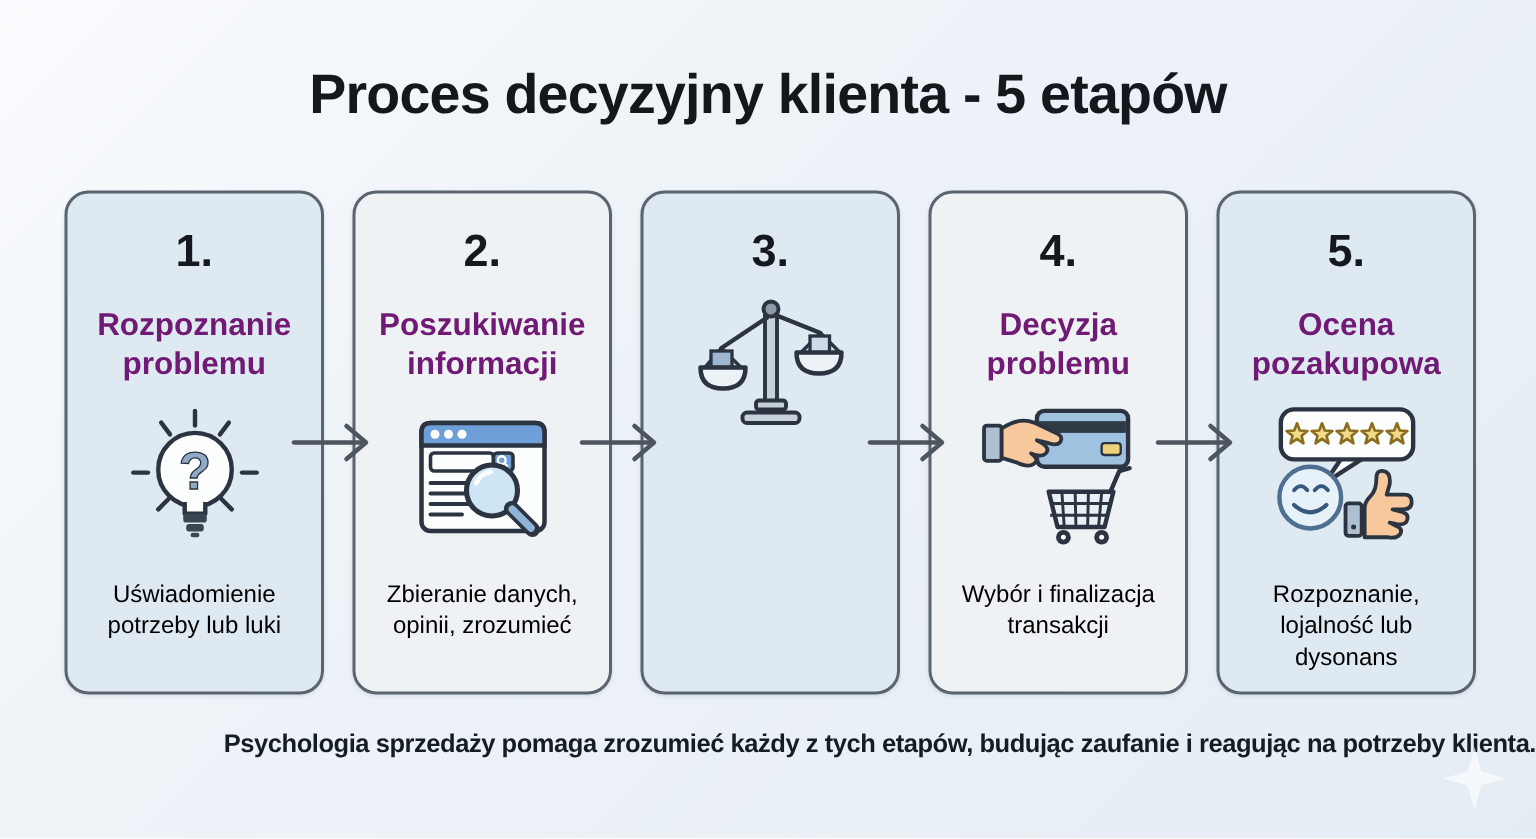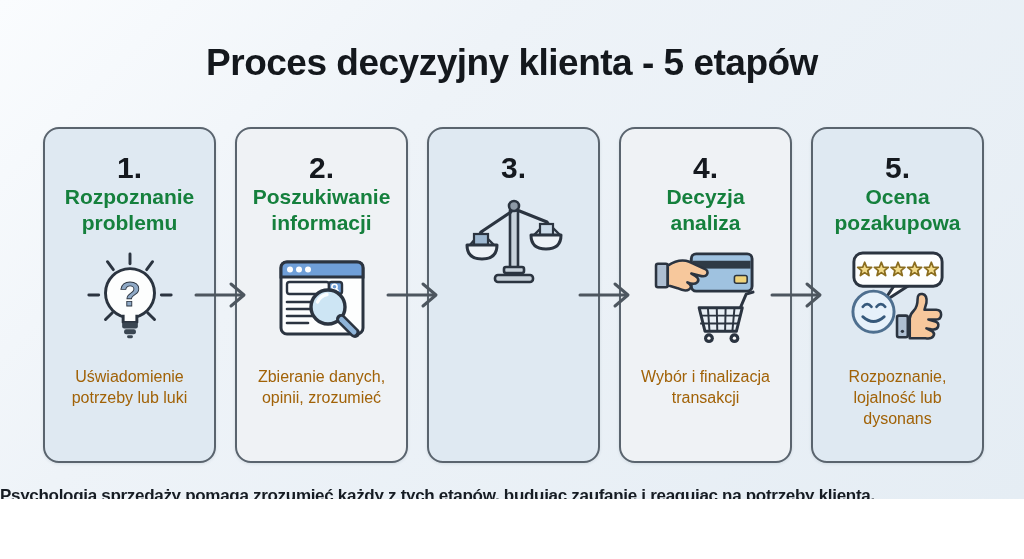--- a/index.html
+++ b/index.html
@@ -1,44 +1,44 @@
 <!DOCTYPE html>
 <html><head>
 <meta charset="utf-8">
 <style>
   html,body{margin:0;padding:0;}
   body{font-family:"Liberation Sans",sans-serif;}
   .canvas{
-    position:relative;width:1024px;height:499px;overflow:hidden;
+    position:relative;width:1024px;height:559px;overflow:hidden;
     background:linear-gradient(135deg,#fafcfe 0%,#eef3f8 35%,#e5edf4 100%);
   }
   .title{
     position:absolute;top:42px;left:0;width:100%;
     text-align:center;font-size:37px;font-weight:bold;color:#14181d;
     letter-spacing:-0.5px;white-space:nowrap;
   }
   .cards-row{position:absolute;left:43px;top:127px;width:941px;height:336px;
     display:flex;justify-content:space-between;}
   .card{
     width:173px;height:336px;box-sizing:border-box;
     border:2.5px solid #5a646e;border-radius:16px;
     padding:22px 9px 0 9px;text-align:center;
     box-shadow:0 1px 3px rgba(50,70,90,0.12);
   }
   .card.blue{background:#dfe9f2;}
   .card.light{background:#eff2f5;}
   .stage-number{font-size:30px;font-weight:bold;color:#15191f;line-height:1.1;}
-  .stage-name{font-size:21px;font-weight:bold;color:#15803d;line-height:1.25;
-    margin-top:0;min-height:54px;}
+  .stage-name{font-size:21px;font-weight:bold;color:#701a75;line-height:1.25;
+    margin-top:20px;min-height:54px;}
   .stage-icon{height:112px;margin-top:4px;display:flex;align-items:center;justify-content:center;}
-  .stage-desc{font-size:16px;color:#a16207;line-height:1.32;margin-top:12px;}
+  .stage-desc{font-size:16px;color:#000000;line-height:1.32;margin-top:12px;}
   .arrow{position:absolute;top:150px;width:56px;height:36px;}
   .arrow-1{left:150px;} .arrow-2{left:342px;} .arrow-3{left:534px;} .arrow-4{left:726px;}
   .footer{
-    position:absolute;top:486px;left:0;width:100%;text-align:left;
+    position:absolute;top:486px;left:0;width:100%;text-align:right;
     font-size:17px;font-weight:bold;letter-spacing:-0.3px;color:#161c23;white-space:nowrap;
   }
   .sparkle{
     position:absolute;left:962px;top:498px;width:42px;height:42px;
     background:rgba(255,255,255,0.65);
     clip-path:polygon(50% 0,61% 39%,100% 50%,61% 61%,50% 100%,39% 61%,0 50%,39% 39%);
   }
 </style>
 </head>
 <body>
@@ -120,21 +120,21 @@
           <rect x="76" y="30" width="13" height="11" fill="#cbdbe9" stroke="#2b3440" stroke-width="2.2"></rect>
           <path d="M67 41 Q67 55 82 55 Q97 55 97 41 Z" fill="#edf2f7" stroke="#2b3440" stroke-width="3" stroke-linejoin="round"></path>
           <rect x="40" y="73" width="20" height="6" rx="2" fill="#c7d1da" stroke="#2b3440" stroke-width="2.6"></rect>
           <rect x="31" y="81" width="38" height="7" rx="3" fill="#c7d1da" stroke="#2b3440" stroke-width="2.6"></rect>
         </svg>
       </div>
     </div>
 
     <div class="card light">
       <div class="stage-number">4.</div>
-      <div class="stage-name">Decyzja analiza</div>
+      <div class="stage-name">Decyzja problemu</div>
       <div class="stage-icon">
         <svg viewBox="0 0 110 100" width="108" height="98">
           <rect x="40" y="5" width="62" height="38" rx="5" fill="#9fc2e0" stroke="#2b3440" stroke-width="3"></rect>
           <rect x="41.5" y="12" width="59" height="8" fill="#2f3a45"></rect>
           <rect x="84" y="27" width="13" height="8" rx="2" fill="#eed27a" stroke="#2b3440" stroke-width="1.6"></rect>
           <rect x="4" y="15" width="12" height="24" rx="2" fill="#aebfd2" stroke="#2b3440" stroke-width="2.6"></rect>
           <path d="M16 17 Q28 9 38 13 L53 20 Q58 22 56 26 Q54 29 48 27 L40 25 Q50 30 46 34 Q43 37 36 34 Q42 38 38 41 Q34 44 26 40 L16 37 Z" fill="#f7c89c" stroke="#2b3440" stroke-width="2.6" stroke-linejoin="round"></path>
           <path d="M90 60 L96 46 L103 44" stroke="#2b3440" stroke-width="3" fill="none" stroke-linecap="round" stroke-linejoin="round"></path>
           <path d="M48 60 L92 60 L86 84 L54 84 Z" fill="#e8eff5" stroke="#2b3440" stroke-width="3" stroke-linejoin="round"></path>
           <g stroke="#2b3440" stroke-width="2">

